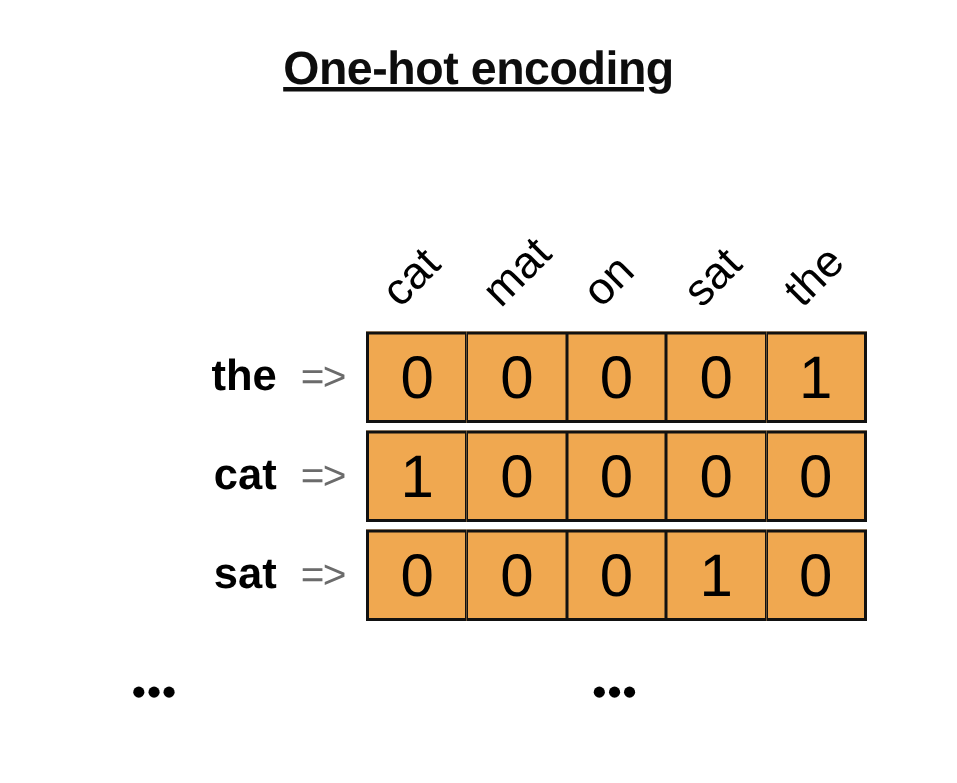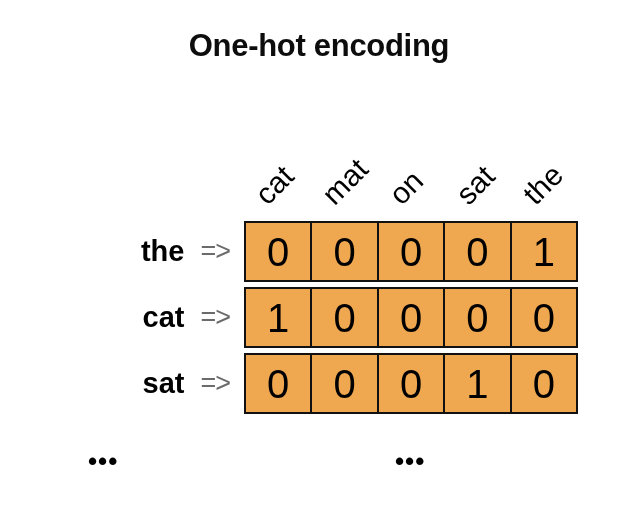--- a/index.html
+++ b/index.html
@@ -21,20 +21,21 @@
     position: absolute;
     left: 0;
     top: 30px;
     width: 638px;
     text-align: center;
     font-size: 31px;
     font-weight: bold;
     letter-spacing: -0.3px;
     color: #0d0d0d;
     line-height: 1;
+    text-decoration: underline;
   }
 
   
   #column-headers {
     position: absolute;
     left: 244px;
     top: 118px;
     width: 334px;
     height: 94px;
   }

